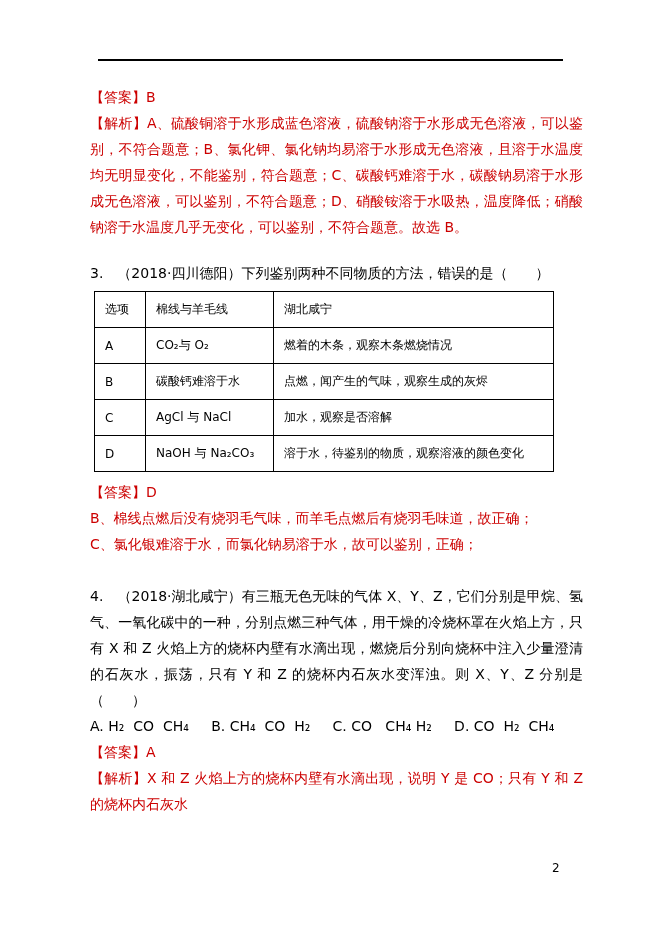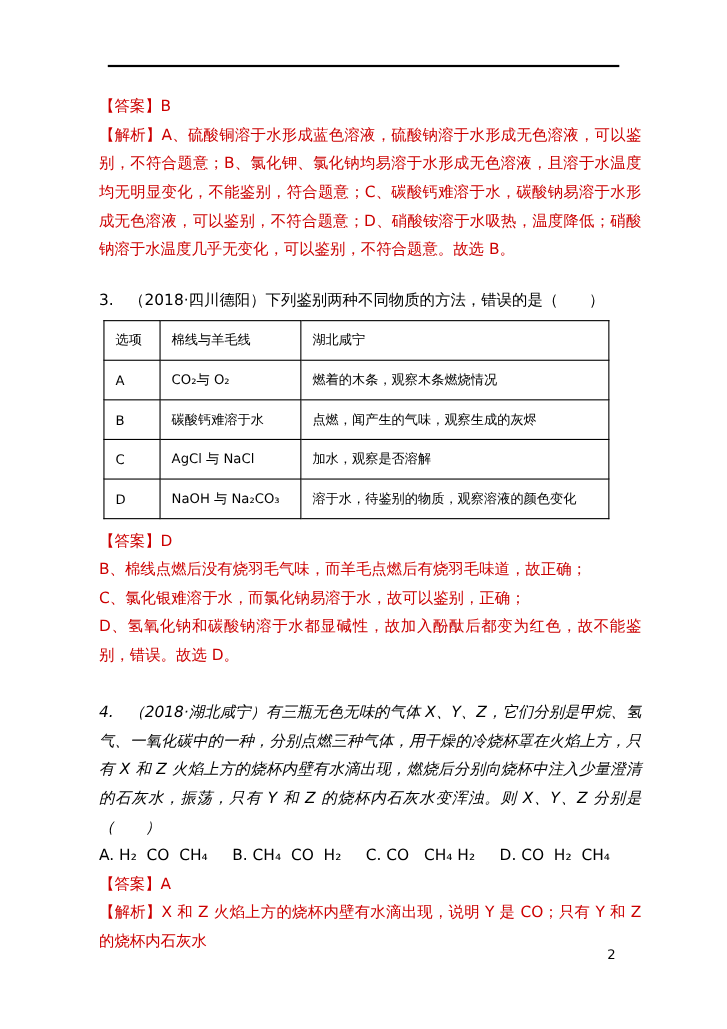--- a/index.html
+++ b/index.html
@@ -27,21 +27,21 @@
     position: absolute;
     left: 90px;
     top: 84px;
     width: 493px;
   }
   .content p { margin: 0; line-height: 26px; }
   .red { color: var(--red); }
   .jst { text-align: justify; }
   .pre { white-space: pre; }
   .stem3 { margin-top: 20px !important; }
-  .stem4 { margin-top: 26px !important; font-style: italic; }
+  .stem4 { margin-top: 26px !important; }
   table.q-table {
     border-collapse: collapse;
     margin: 5px 0 7px 4px;
     table-layout: fixed;
     width: 459px;
   }
   table.q-table td, table.q-table th {
     border: 1px solid #000;
     font-weight: normal;
     text-align: left;
@@ -108,21 +108,20 @@
         <td>D</td>
         <td>NaOH 与 Na₂CO₃</td>
         <td>溶于水，待鉴别的物质，观察溶液的颜色变化</td>
       </tr>
     </tbody>
       </table>
 
     <p class="red"><span>【答案】</span><span>D</span></p>
     <p class="red jst">B、棉线点燃后没有烧羽毛气味，而羊毛点燃后有烧羽毛味道，故正确；</p>
     <p class="red jst">C、氯化银难溶于水，而氯化钠易溶于水，故可以鉴别，正确；</p>
-    <p class="red jst">D、氢氧化钠和碳酸钠溶于水都显碱性，故加入酚酞后都变为红色，故不能鉴别，错误。故选 D。</p>
 
     <p class="stem4 jst">4.　（2018·湖北咸宁）有三瓶无色无味的气体 X、Y、Z，它们分别是甲烷、氢气、一氧化碳中的一种，分别点燃三种气体，用干燥的冷烧杯罩在火焰上方，只有 X 和 Z 火焰上方的烧杯内壁有水滴出现，燃烧后分别向烧杯中注入少量澄清的石灰水，振荡，只有 Y 和 Z 的烧杯内石灰水变浑浊。则 X、Y、Z 分别是（　　）</p>
     <p class="pre">A. H₂  CO  CH₄     B. CH₄  CO  H₂     C. CO   CH₄ H₂     D. CO  H₂  CH₄</p>
     <p class="red"><span>【答案】</span><span>A</span></p>
     <p class="red jst"><span>【解析】</span><span>X 和 Z 火焰上方的烧杯内壁有水滴出现，说明 Y 是 CO；只有 Y 和 Z 的烧杯内石灰水</span></p>
 
   </div>
 
   <div class="page-number">2</div>
 

